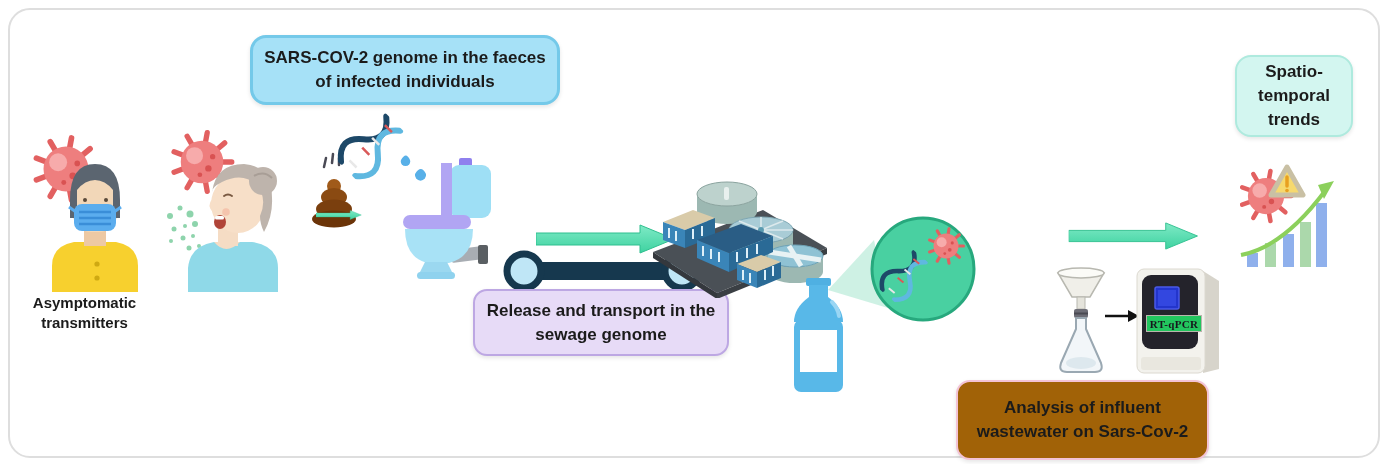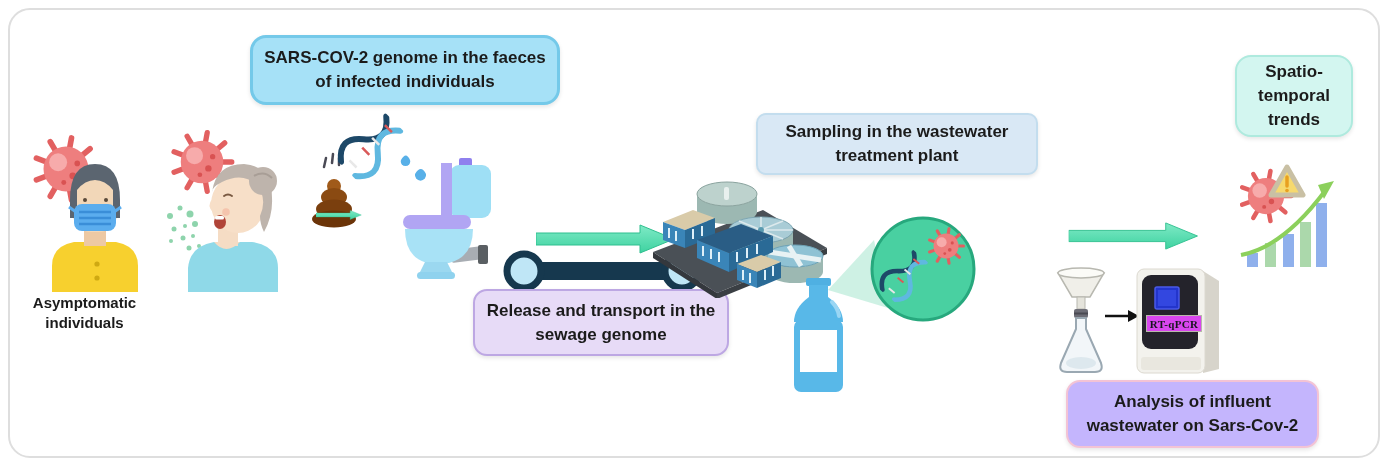--- a/index.html
+++ b/index.html
@@ -8,28 +8,28 @@
   .panel{position:absolute;left:8px;top:8px;width:1368px;height:446px;
          background:#ffffff;border:2px solid #dedede;border-radius:22px;}
   .abs{position:absolute;}
   .callout{position:absolute;display:flex;align-items:center;justify-content:center;
            text-align:center;font-weight:bold;color:#1b1b1b;font-size:17px;line-height:1.4;
            box-sizing:border-box;padding:18px 10px;border-radius:14px;
            box-shadow:0 2px 4px rgba(0,0,0,.10);}
   .callout-genome   {left:250px;top:35px;width:310px;height:70px;background:#a6e1f7;border:3px solid #74c9e9;border-radius:16px;}
   .callout-sampling {left:756px;top:113px;width:282px;height:62px;background:#d9e8f5;border:2.5px solid #c3ddee;border-radius:10px;}
   .callout-sewage   {left:473px;top:289px;width:256px;height:67px;background:#e7dbf7;border:2.5px solid #bda7e3;}
-  .callout-analysis {left:1066px;top:380px;width:253px;height:68px;background:#c4b5fd;border:2.5px solid #f3c3d5;}
+  .callout-analysis {left:956px;top:380px;width:253px;height:80px;background:#a16207;border:2.5px solid #f3c3d5;}
   .callout-trends   {left:1235px;top:55px;width:118px;height:82px;background:#d3f6f0;border:2.5px solid #aeeade;border-radius:16px;}
   .person-label{position:absolute;text-align:center;font-weight:bold;font-size:15px;
                 line-height:1.3;color:#1b1b1b;}
   .label-asymptomatic{left:12px;top:293px;width:145px;}
   .label-severely{left:172px;top:293px;width:120px;}
   .machine-label{position:absolute;left:1146px;top:315px;width:54px;height:15px;
-                 background:#d946ef;border:1px solid #b9b6ac;display:flex;align-items:center;
+                 background:#22c55e;border:1px solid #b9b6ac;display:flex;align-items:center;
                  justify-content:center;font-family:"Liberation Serif",serif;font-weight:bold;
                  font-size:11px;color:#17161d;letter-spacing:.3px;}
 </style>
 </head>
 <body>
 
 <div class="canvas">
 
   <svg width="0" height="0" style="position:absolute" aria-hidden="true">
     <defs>
@@ -84,21 +84,21 @@
     <path d="M30,58 L30,40 Q30,4 55,4 Q80,4 80,40 L80,58 L73,58 L73,30 Q65,20 55,20 Q45,20 37,30 L37,58 Z" fill="#5b6570"></path>
     <circle cx="45" cy="40" r="2" fill="#5a4a3a"></circle>
       <circle cx="66" cy="40" r="2" fill="#5a4a3a"></circle>
     <line x1="36" y1="52" x2="29" y2="47" stroke="#5badee" stroke-width="3"></line>
     <line x1="74" y1="52" x2="81" y2="47" stroke="#5badee" stroke-width="3"></line>
     <rect x="34" y="44" width="42" height="27" rx="8" fill="#5badee"></rect>
     <line x1="39" y1="52" x2="71" y2="52" stroke="#3a8ed8" stroke-width="2.5"></line>
     <line x1="39" y1="58" x2="71" y2="58" stroke="#3a8ed8" stroke-width="2.5"></line>
     <line x1="39" y1="64" x2="71" y2="64" stroke="#3a8ed8" stroke-width="2.5"></line>
   </svg>
-  <div class="person-label label-asymptomatic">Asymptomatic individuals</div>
+  <div class="person-label label-asymptomatic">Asymptomatic transmitters</div>
 
   <svg class="abs" style="left:168px;top:128px" width="68" height="68" viewBox="0 0 64 64">
       <use href="#ic-virus"></use>
     </svg>
 
   <svg class="abs" style="left:160px;top:150px" width="130" height="142" viewBox="0 0 130 142">
     <g fill="#8ed4ac">
       <circle cx="10" cy="66" r="3"></circle>
         <circle cx="20" cy="58" r="2.5"></circle>
         <circle cx="30" cy="64" r="3.5"></circle>
@@ -225,21 +225,20 @@
     <polygon points="92,104 112,112 112,128 92,120" fill="#3a85b8"></polygon>
     <polygon points="112,112 136,102 136,118 112,128" fill="#2a6a96"></polygon>
     <g stroke="#dff0f8" stroke-width="2">
         <line x1="98" y1="110" x2="98" y2="120"></line>
         <line x1="105" y1="113" x2="105" y2="123"></line>
         <line x1="120" y1="110" x2="120" y2="120"></line>
         <line x1="128" y1="106" x2="128" y2="116"></line>
       </g>
   </svg>
 
-  <div class="callout callout-sampling">Sampling in the wastewater treatment plant</div>
 
   <svg class="abs" style="left:786px;top:278px" width="65" height="118" viewBox="0 0 65 118">
     <rect x="20" y="0" width="25" height="8" rx="2" fill="#4fb0e2"></rect>
     <rect x="23" y="7" width="19" height="13" fill="#58b8e8"></rect>
     <path d="M23,19 Q8,30 8,44 L57,44 Q57,30 42,19 Z" fill="#58b8e8"></path>
     <rect x="8" y="42" width="49" height="72" rx="7" fill="#58b8e8"></rect>
     <rect x="14" y="52" width="37" height="42" fill="#ffffff"></rect>
     <path d="M46,24 Q52,30 53,38" fill="none" stroke="#9ad6f4" stroke-width="4" stroke-linecap="round"></path>
   </svg>
 

